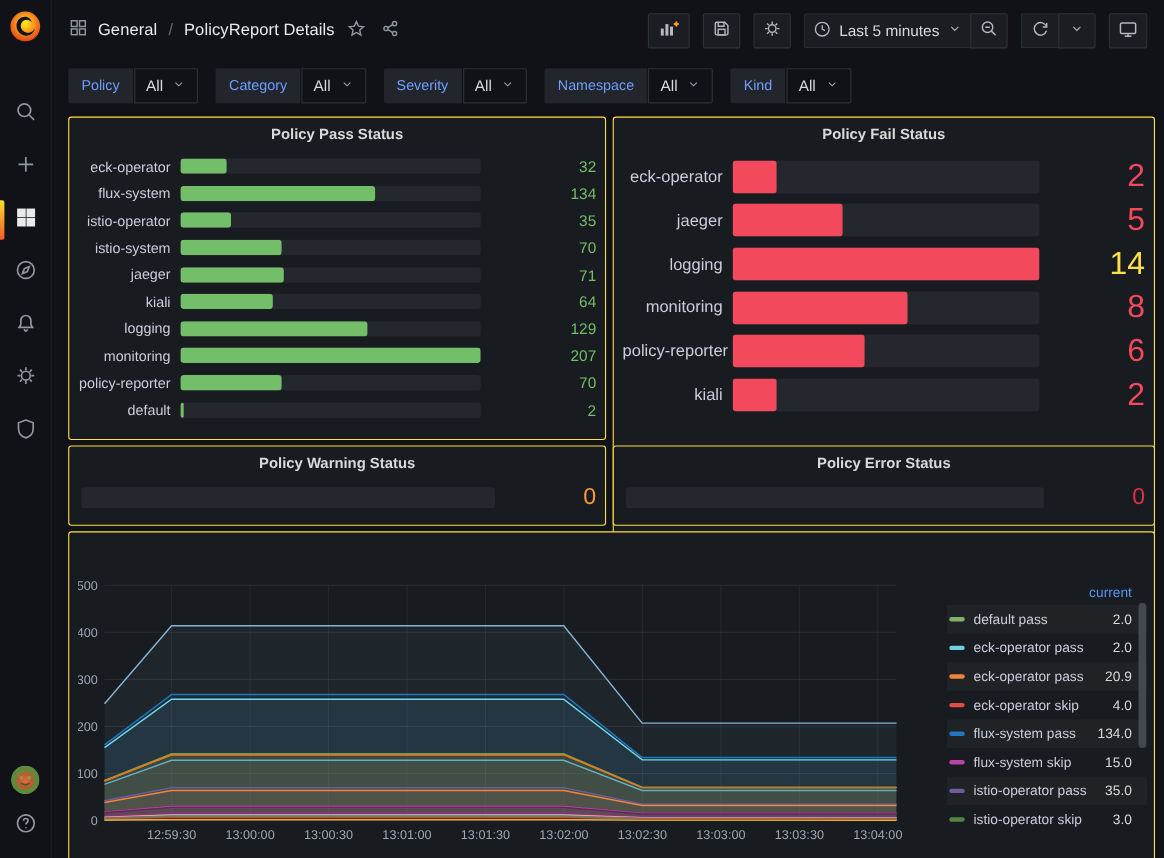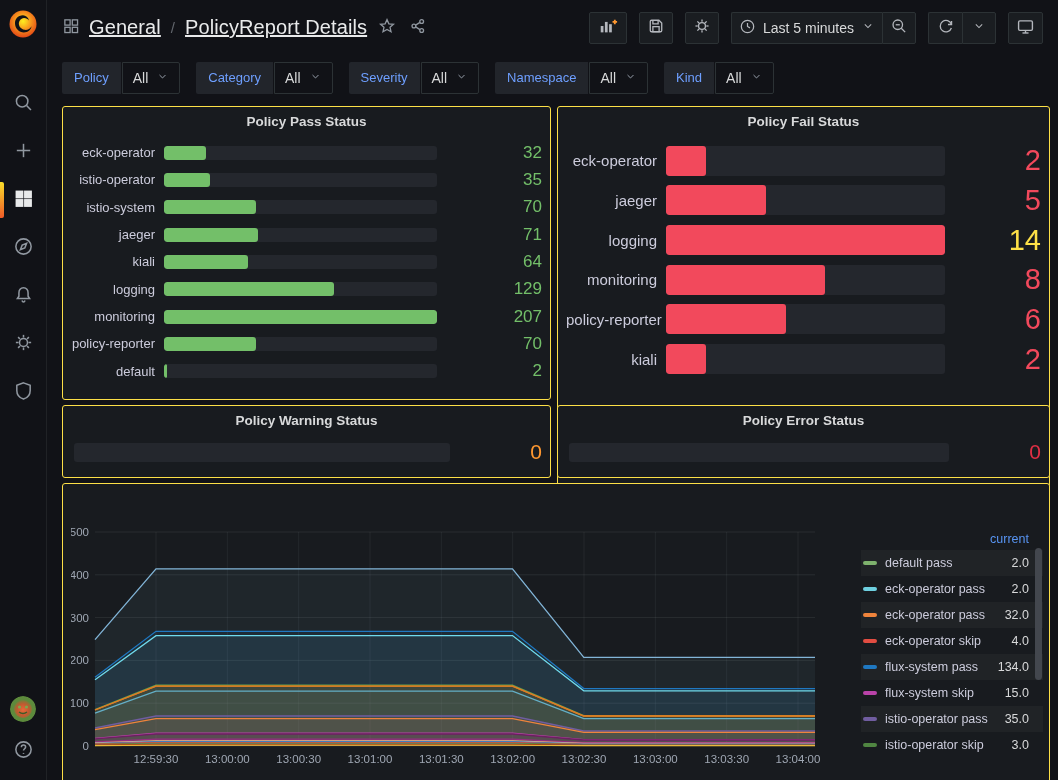--- a/index.html
+++ b/index.html
@@ -24,21 +24,21 @@
   .avatar { width:26px; height:26px; border-radius:50%; overflow:hidden; cursor:pointer; }
   .help-item { width:100%; height:30px; display:flex; align-items:center; justify-content:center; cursor:pointer; }
   .help-item svg { stroke:#9097a0; fill:none; stroke-width:1.6; }
 
   
   .main { flex:1; display:flex; flex-direction:column; height:100%; min-width:0; }
 
   .topnav { height:55px; flex:0 0 55px; display:flex; align-items:center; padding:0 15px; }
   .crumb-wrap { display:flex; align-items:center; gap:9px; }
   .crumb-wrap .icon svg { stroke:#9097a0; fill:none; stroke-width:1.6; }
-  .crumb-section, .crumb-title { font-size:20px; font-weight:500; color:#e9eaeb; letter-spacing:.1px;text-decoration:underline; }
+  .crumb-section, .crumb-title { font-size:15px; font-weight:500; color:#e9eaeb; letter-spacing:.1px; }
   .crumb-sep { color:#62666d; font-size:15px; padding:0 1px; }
   .nav-icon-btn { background:none; border:none; cursor:pointer; display:flex; align-items:center; padding:2px; }
   .nav-icon-btn svg { stroke:#b4b7bd; fill:none; stroke-width:1.6; }
 
   .nav-right { margin-left:auto; display:flex; align-items:center; gap:12px; }
   .tool-btn { height:32px; min-width:34px; padding:0 7px; display:flex; align-items:center; justify-content:center;
     background:#1a1d21; border:1px solid #2c3235; border-radius:2px; cursor:pointer; gap:7px; }
   .tool-btn svg { stroke:#b4b7bd; fill:none; stroke-width:1.6; }
   .btn-group { display:flex; }
   .btn-group .tool-btn { border-radius:0; border-right-width:0; }
@@ -71,21 +71,21 @@
   .bg-rows { display:flex; flex-direction:column; justify-content:space-around; padding:4px 8px 8px 8px; }
   .bg-row { display:flex; align-items:center; }
   .bg-label { text-align:right; padding-right:9px; color:#ccccdc; white-space:nowrap; }
   .bg-track { flex:1; background:#24272d; border-radius:3px; overflow:hidden; }
   .bg-fill { height:100%; border-radius:3px; }
   .bg-value { text-align:right; font-weight:400; }
 
   #panel-pass .bg-rows { height:258px; }
   #panel-pass .bg-label { width:93px; font-size:13px; }
   #panel-pass .bg-track { height:14px; }
-  #panel-pass .bg-value { width:90px; font-size:17px;margin-left:15px; }
+  #panel-pass .bg-value { width:90px; font-size:14px;margin-left:15px; }
 
   #panel-fail .bg-rows { height:252px; padding-top:6px; }
   #panel-fail .bg-label { width:100px; font-size:15px; }
   #panel-fail .bg-track { height:30px; }
   #panel-fail .bg-value { width:96px; font-size:29px; }
 
   .single-row { display:flex; align-items:center; padding:6px 8px 0 11px; }
   .single-row .bg-track { height:19px; }
   .single-row .bg-value { width:92px; font-size:21px; text-align:right; }
 
@@ -395,20 +395,27 @@
 
       <div class="panel" id="panel-pass">
         <div class="panel-title">Policy Pass Status</div>
         <div class="bg-rows" id="pass-rows">
             <div class="bg-row">
               <div class="bg-label">eck-operator</div>
               <div class="bg-track">
                 <div class="bg-fill" style="width:15.458937198067632%;background:#73BF69"></div>
               </div>
               <div class="bg-value" style="color:#73BF69">32</div>
+            </div>
+            <div class="bg-row">
+              <div class="bg-label">flux-system</div>
+              <div class="bg-track">
+                <div class="bg-fill" style="width:64.73429951690821%;background:#73BF69"></div>
+              </div>
+              <div class="bg-value" style="color:#73BF69">134</div>
             </div>
             <div class="bg-row">
               <div class="bg-label">istio-operator</div>
               <div class="bg-track">
                 <div class="bg-fill" style="width:16.908212560386474%;background:#73BF69"></div>
               </div>
               <div class="bg-value" style="color:#73BF69">35</div>
             </div>
             <div class="bg-row">
               <div class="bg-label">istio-system</div>
@@ -614,21 +621,21 @@
                 <span class="tl-val">2.0</span>
               </div>
               <div class="tl-row">
                 <span class="tl-swatch" style="background:#6ED0E0"></span>
                 <span class="tl-name">eck-operator pass</span>
                 <span class="tl-val">2.0</span>
               </div>
               <div class="tl-row">
                 <span class="tl-swatch" style="background:#EF843C"></span>
                 <span class="tl-name">eck-operator pass</span>
-                <span class="tl-val">32.0</span>
+                <span class="tl-val">20.9</span>
               </div>
               <div class="tl-row">
                 <span class="tl-swatch" style="background:#E24D42"></span>
                 <span class="tl-name">eck-operator skip</span>
                 <span class="tl-val">4.0</span>
               </div>
               <div class="tl-row">
                 <span class="tl-swatch" style="background:#1F78C1"></span>
                 <span class="tl-name">flux-system pass</span>
                 <span class="tl-val">134.0</span>

